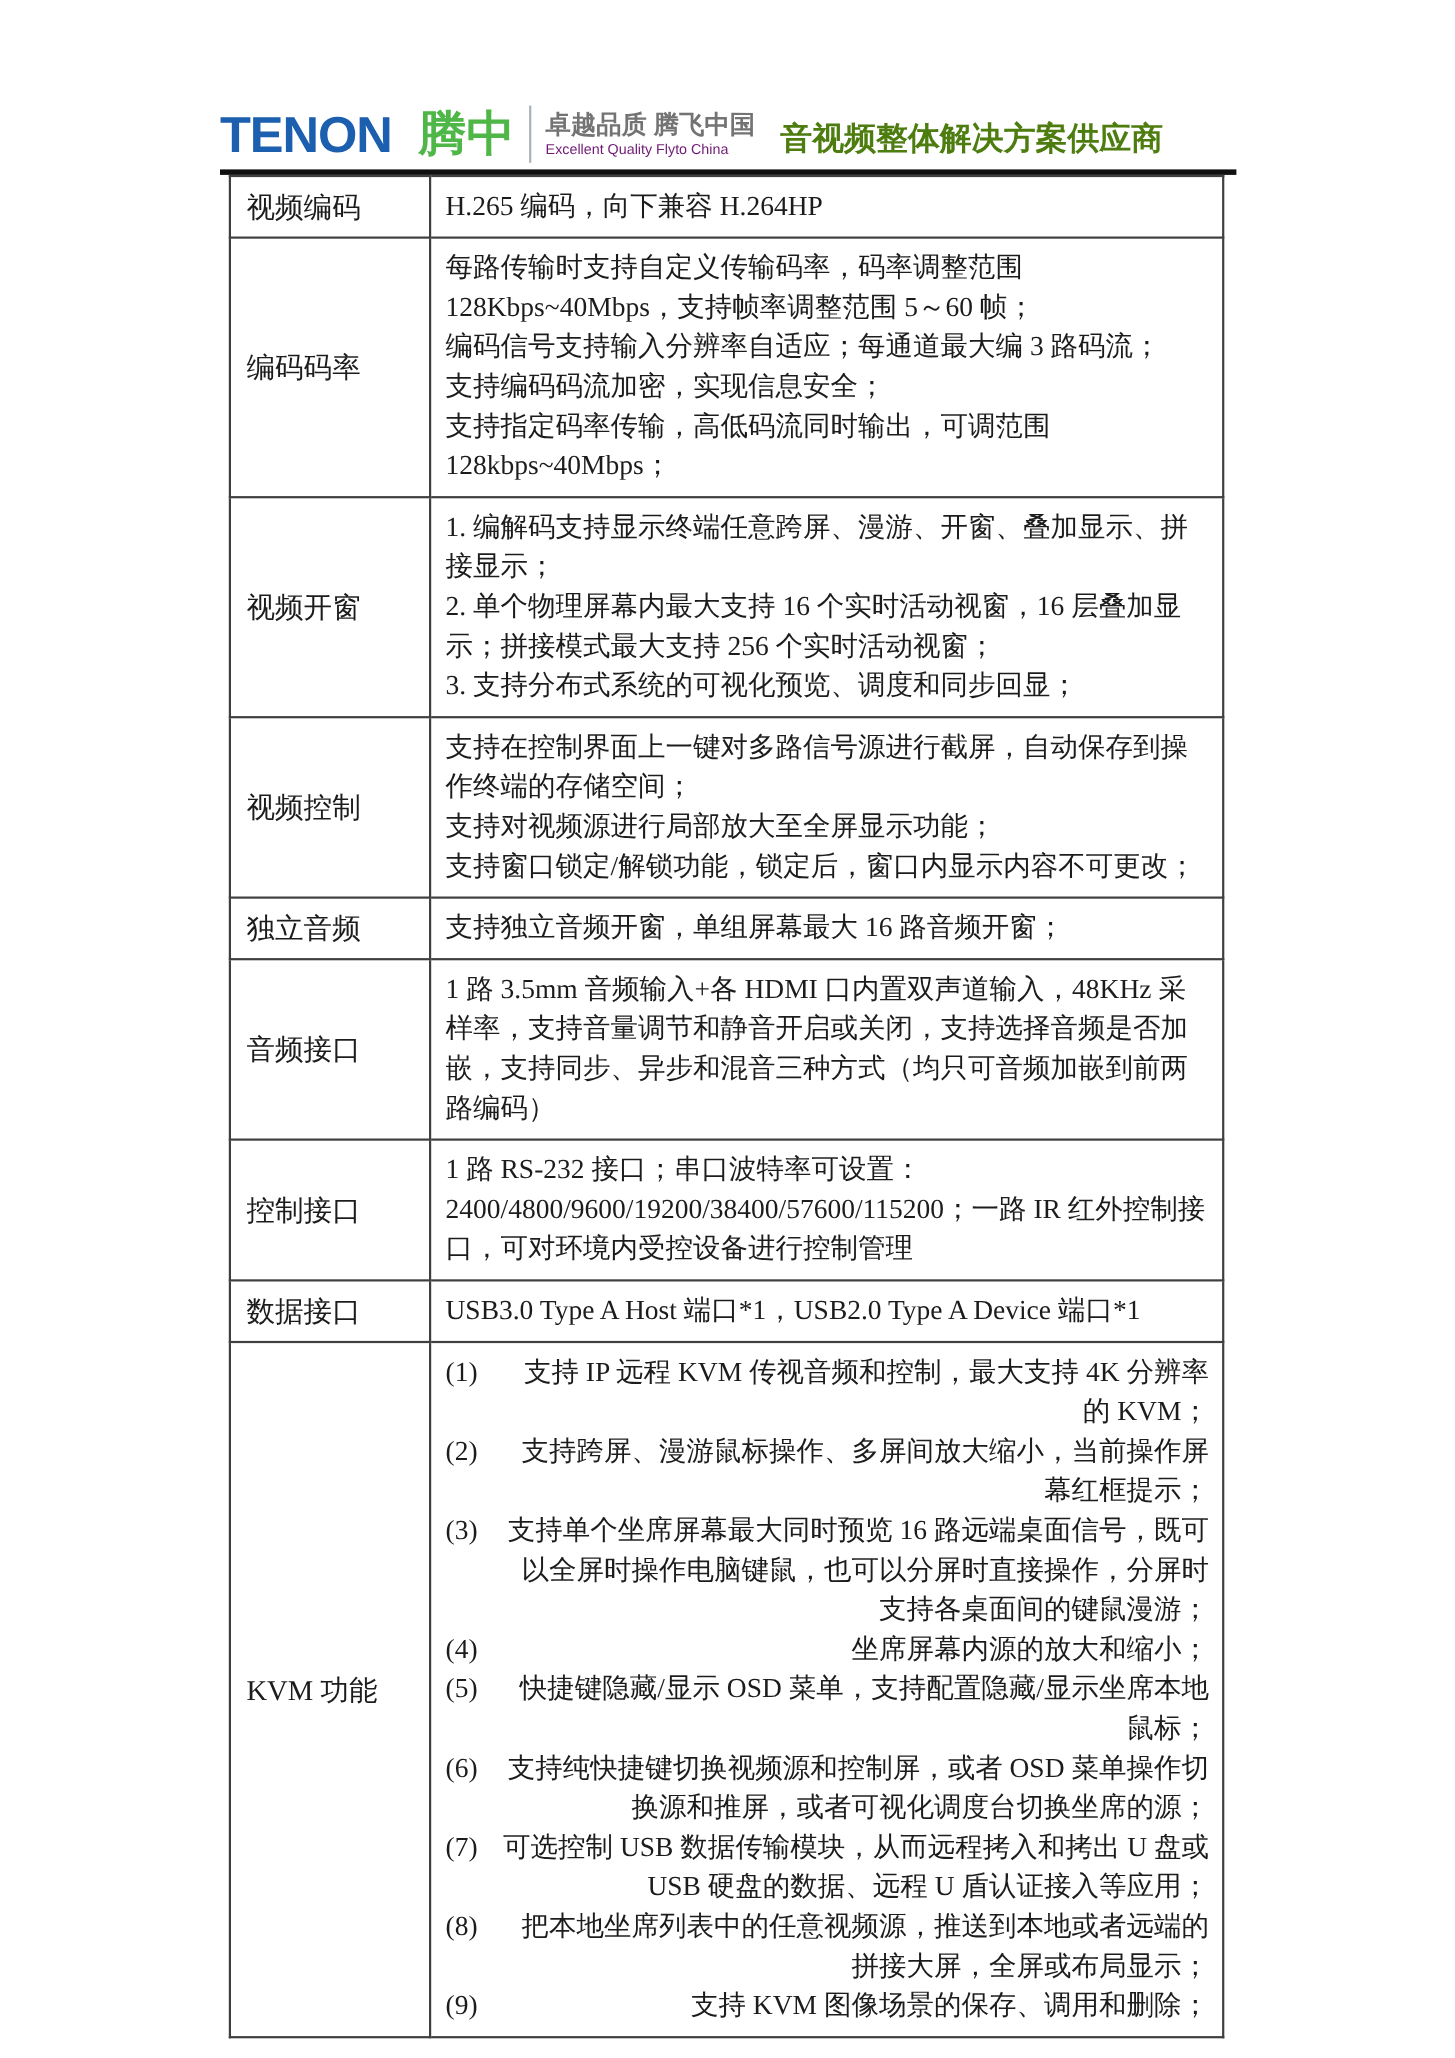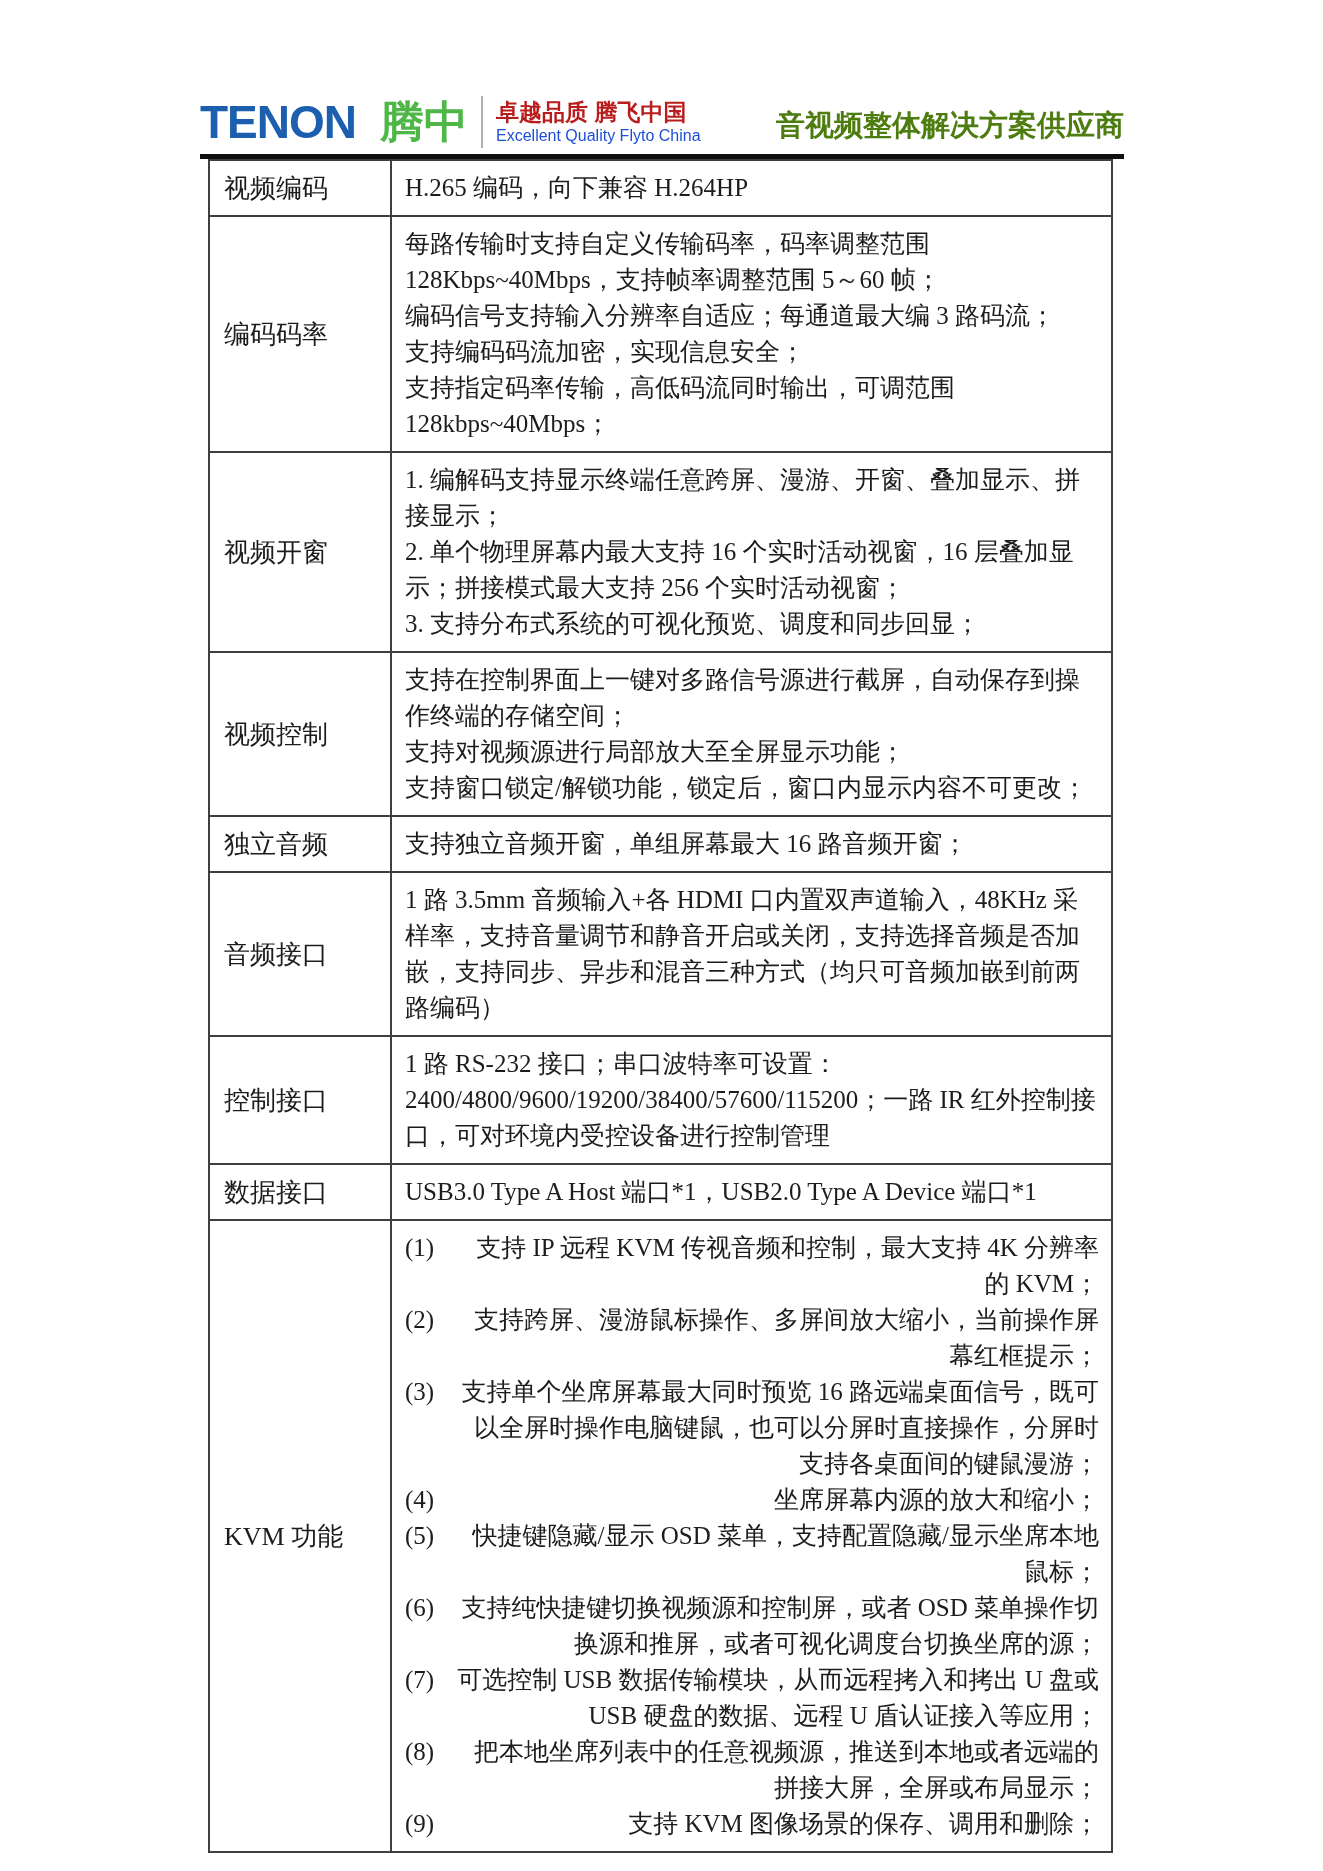--- a/index.html
+++ b/index.html
@@ -9,41 +9,42 @@
     background:#ffffff;
     overflow:hidden;
     font-family:"Liberation Serif","DejaVu Serif",serif;
     color:#1c1c1c;
   }
   .content{
     position:absolute;left:200px;top:86px;width:924px;
   }
   
   .hdr{
-    display:flex;justify-content:space-between;align-items:flex-end;
+    display:flex;justify-content:flex-start;align-items:flex-end;
     height:62px;
+    gap:23px;
   }
   .logo{display:flex;align-items:center;}
   .logo-en{
     font-family:"Liberation Sans","DejaVu Sans",sans-serif;
     font-size:46px;font-weight:800;color:#1b5fae;letter-spacing:-1px;line-height:1;
   }
   .logo-cn{
     font-family:"Liberation Sans","DejaVu Sans",sans-serif;
     font-size:44px;font-weight:800;color:#4eb748;line-height:1;margin-left:24px;
   }
   .logo-sep{width:2px;height:52px;background:#a9b2b8;margin:0 13px;}
   .logo-tag{display:flex;flex-direction:column;justify-content:center;}
   .logo-tag-cn{
     font-family:"Liberation Sans","DejaVu Sans",sans-serif;
-    font-size:23px;color:#b91c1c;font-weight:700;line-height:1.2;
+    font-size:23px;color:#737373;font-weight:700;line-height:1.2;
   }
   .logo-tag-en{
     font-family:"Liberation Sans","DejaVu Sans",sans-serif;
-    font-size:16px;color:#1d4ed8;line-height:1.2;
+    font-size:13px;color:#701a75;line-height:1.2;
   }
   .slogan{
     font-family:"Liberation Sans","DejaVu Sans",sans-serif;
     font-size:29px;font-weight:700;color:#4d7c0f;
     padding-bottom:2px;white-space:nowrap;
   }
   
   .rule{height:5px;background:#101010;}
   .rule-top{margin-top:6px;}
   

